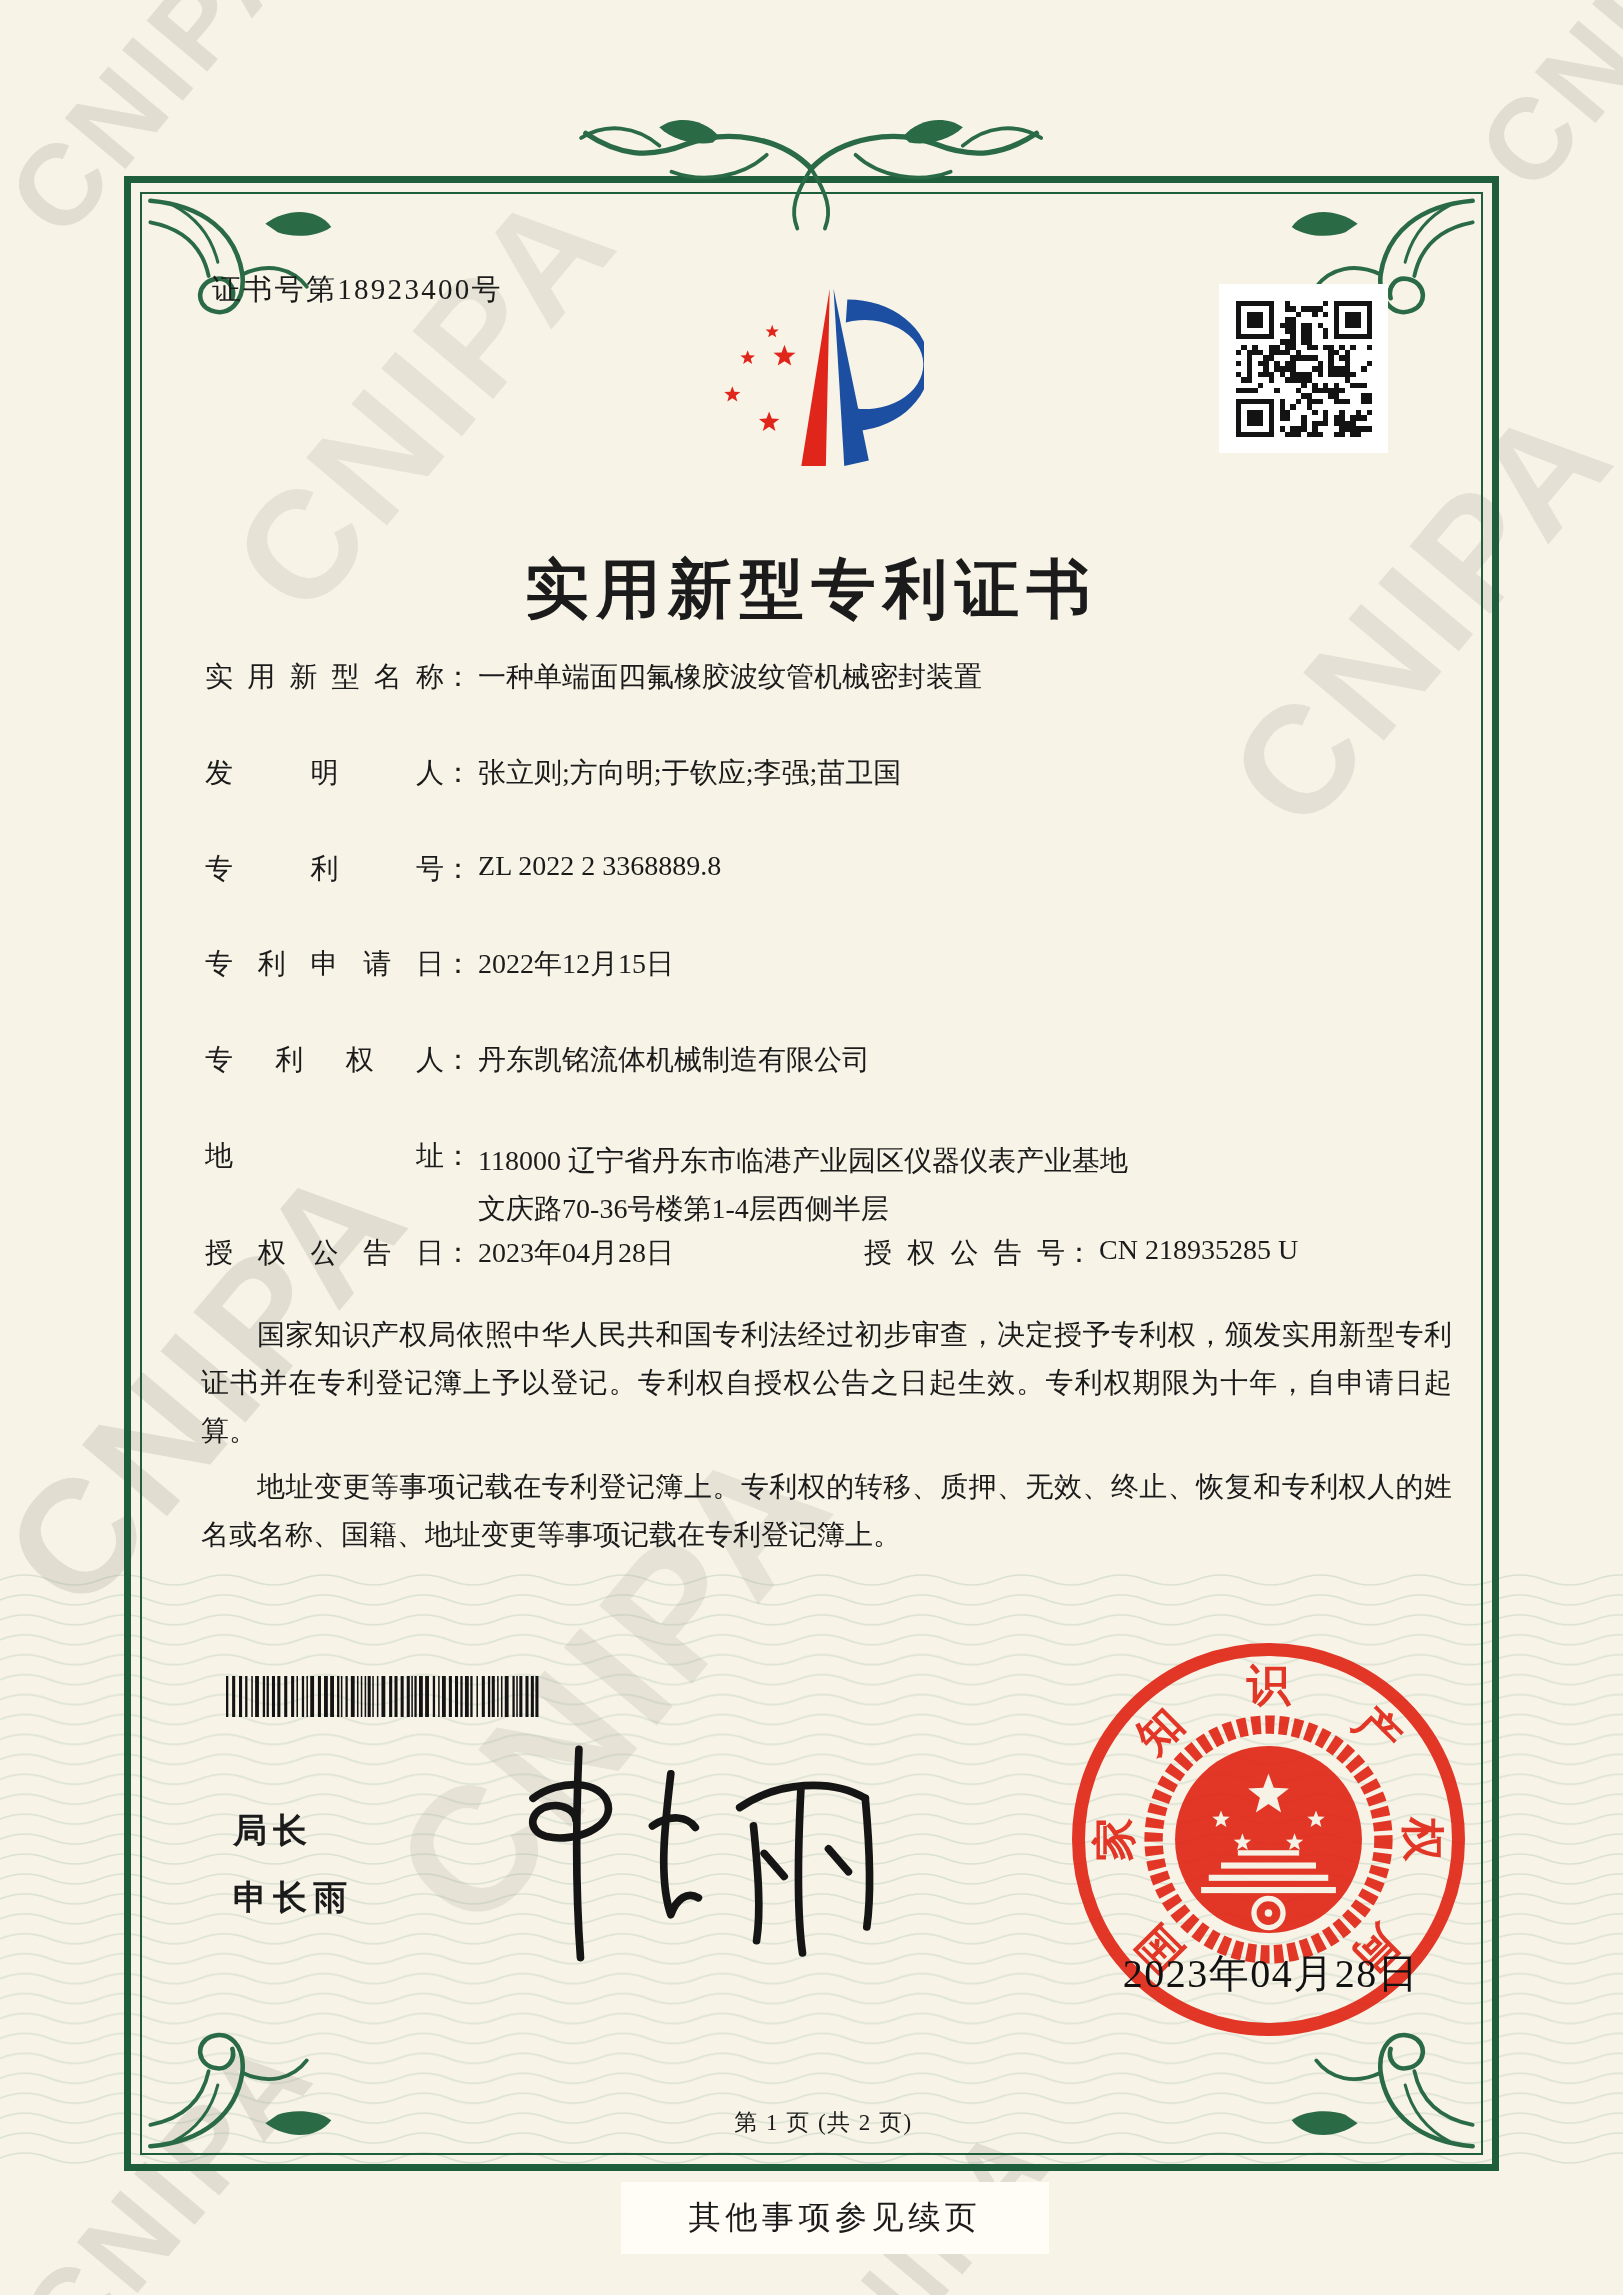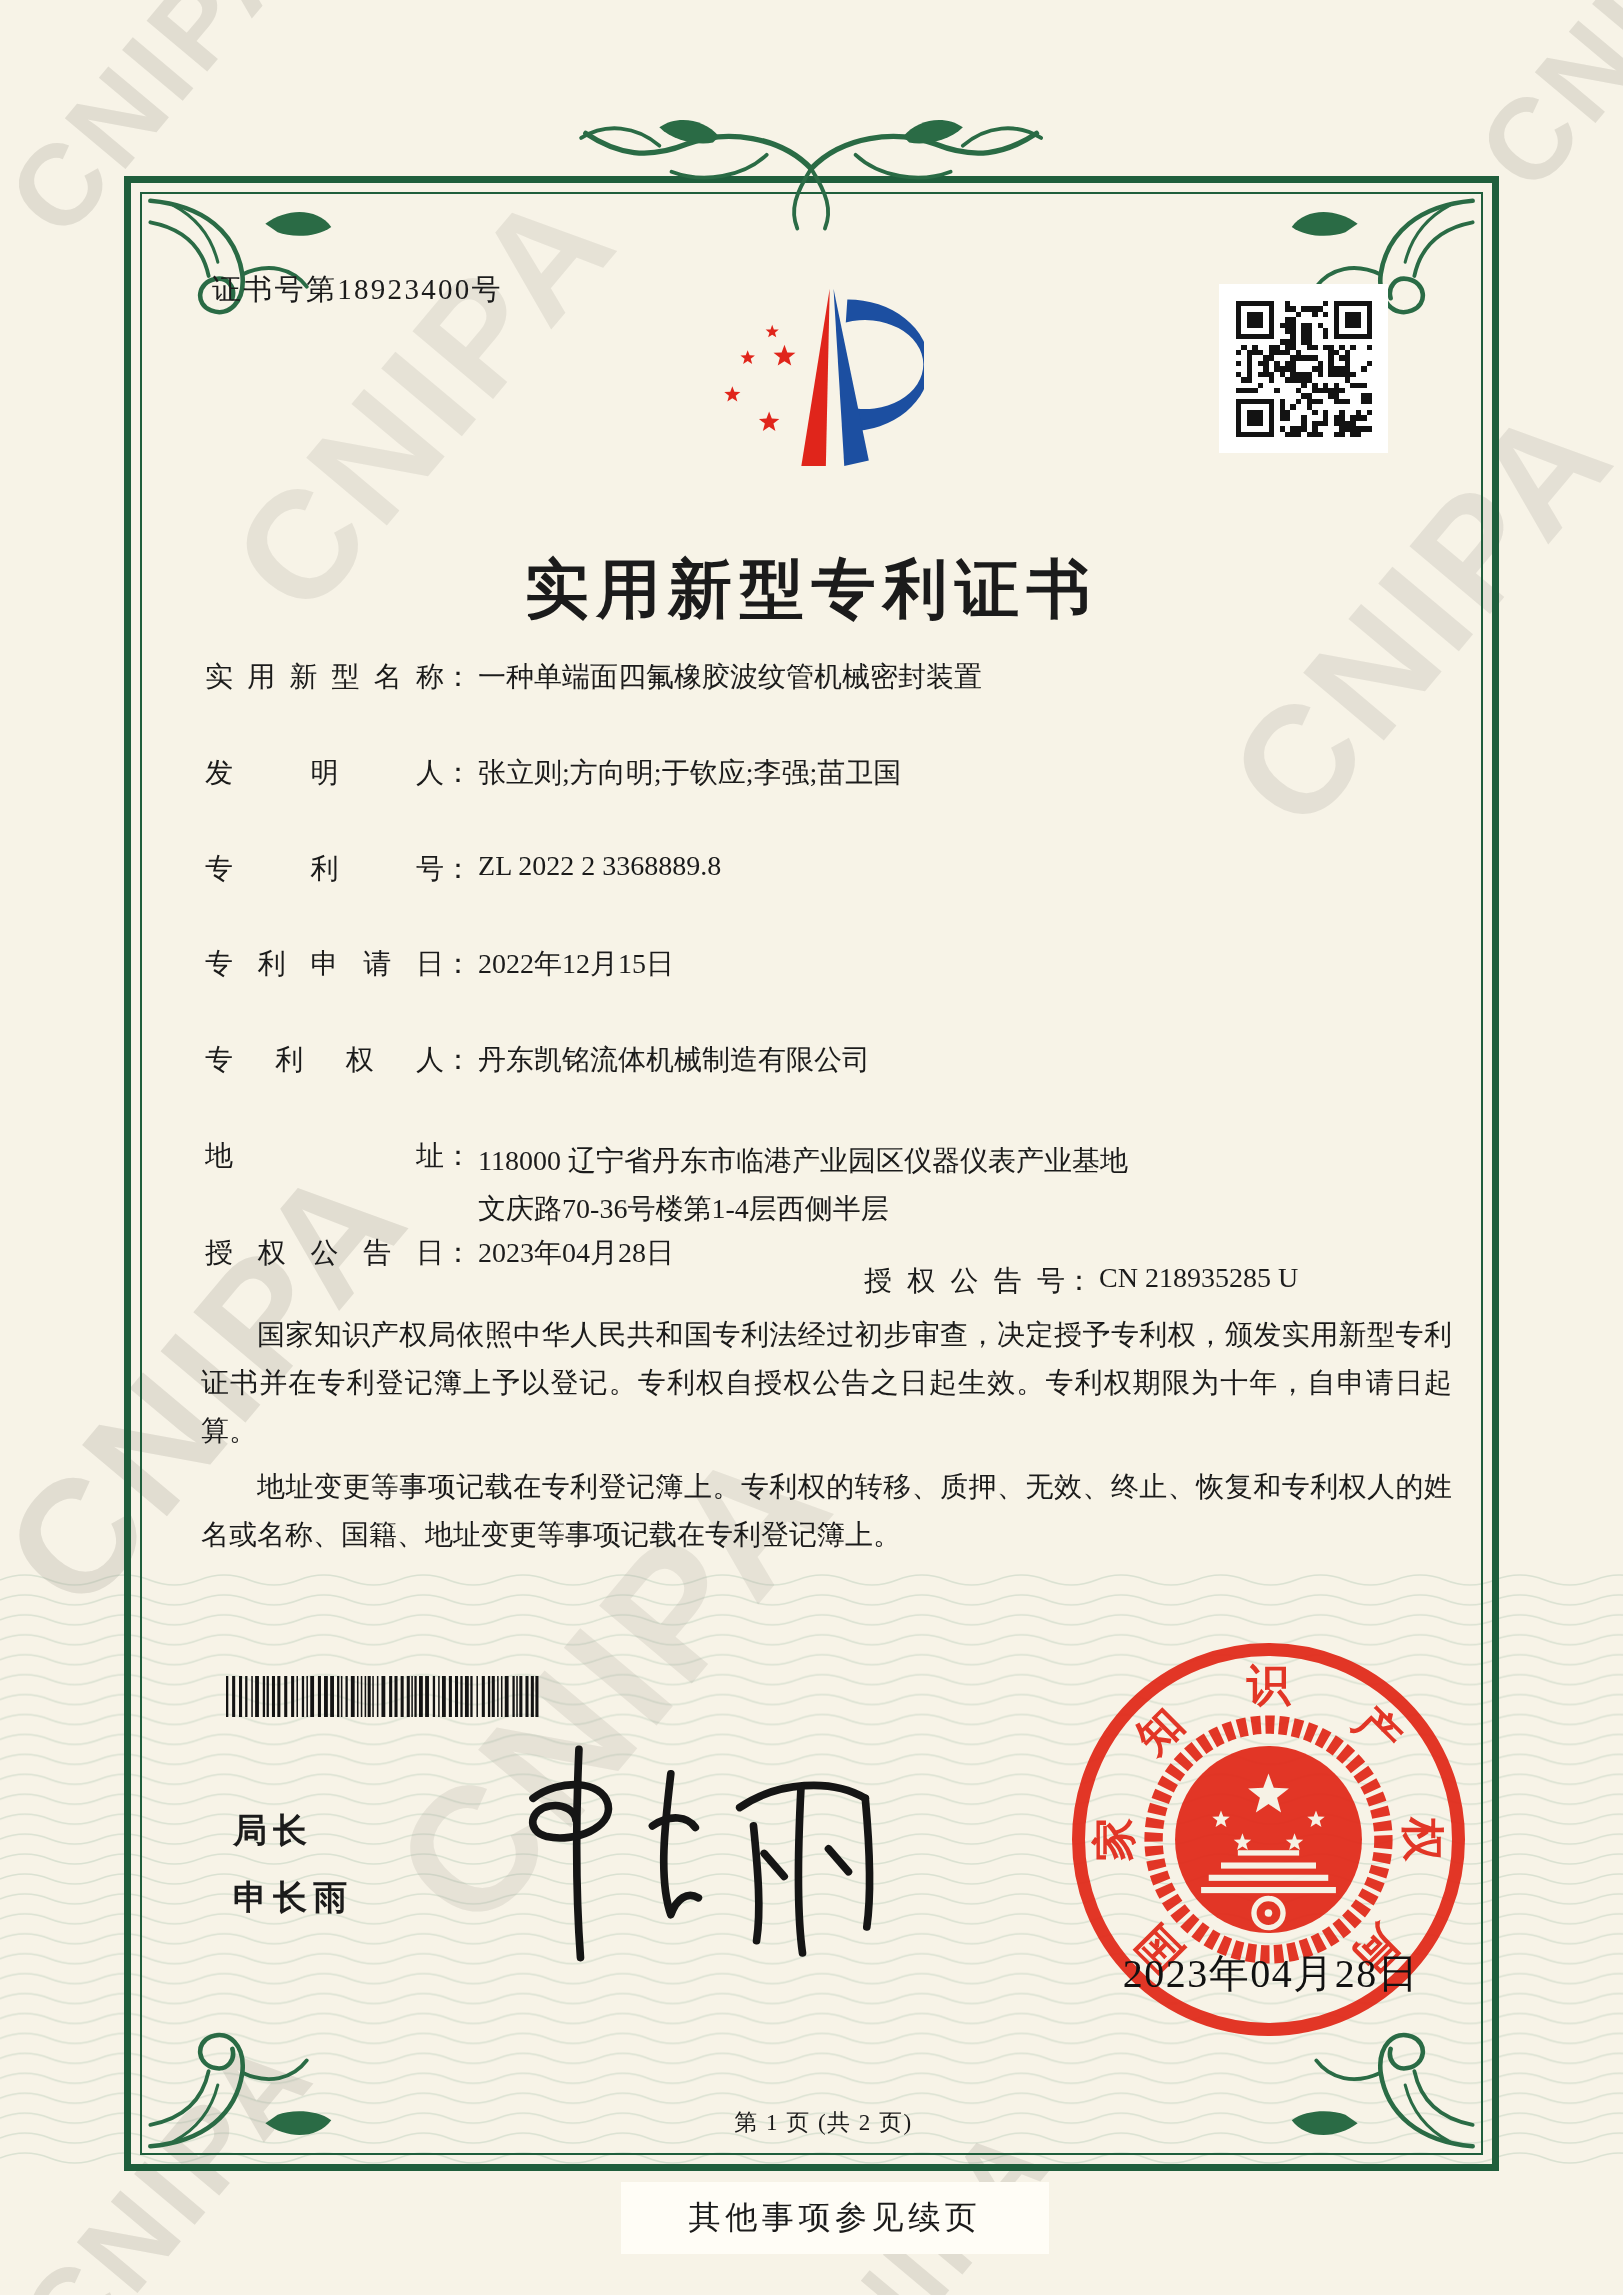--- a/index.html
+++ b/index.html
@@ -20,21 +20,21 @@
   .qrbox{position:absolute;left:1219px;top:284px;width:169px;height:169px;background:#ffffff;
          display:flex;align-items:center;justify-content:center;}
   .title{position:absolute;left:0;top:546px;width:100%;text-align:center;font-size:64px;
          font-weight:700;letter-spacing:7.7px;}
   
   .row{position:absolute;left:205px;width:1273px;font-size:28px;white-space:nowrap;}
   .lbl{display:inline-block;width:239px;text-align:justify;text-align-last:justify;vertical-align:top;}
   .colon{display:inline-block;vertical-align:top;}
   .val{display:inline-block;vertical-align:top;margin-left:6.1px;}
   .val-multi{white-space:normal;width:966px;line-height:48px;}
-  .pair2{position:absolute;left:659px;top:0;margin-top:28px;}
+  .pair2{position:absolute;left:659px;top:0;}
   .lbl2{display:inline-block;width:201px;text-align:justify;text-align-last:justify;vertical-align:top;}
   
   .paras{position:absolute;left:193px;top:1303px;width:1267px;font-size:28px;line-height:48px;
          text-align:justify;}
   .paras p{margin:8px;text-indent:2em;}
   
   .barcode{position:absolute;left:226px;top:1676px;width:314px;height:41px;}
   
   .sig-label{position:absolute;left:233px;font-size:34px;font-weight:700;letter-spacing:6.1px;
              font-family:"Liberation Sans","DejaVu Sans",sans-serif;}

